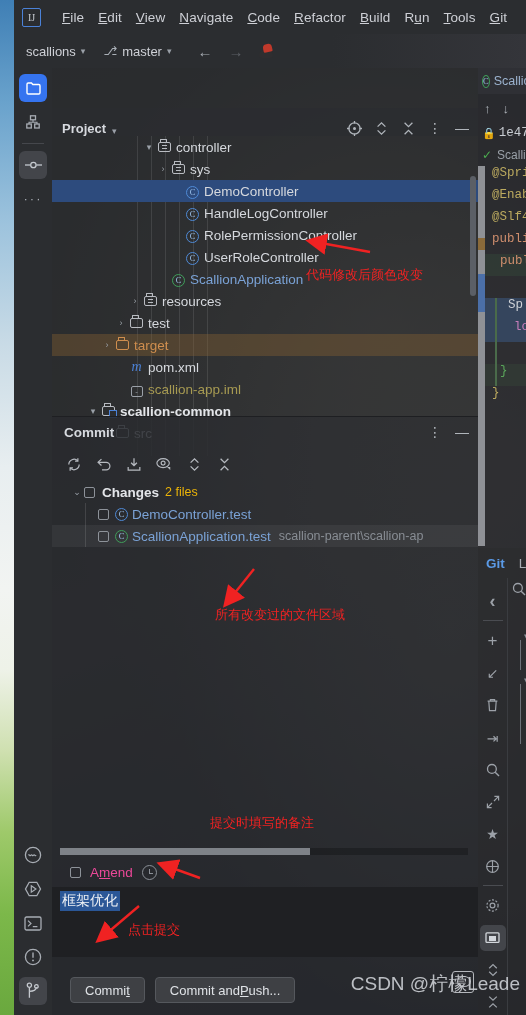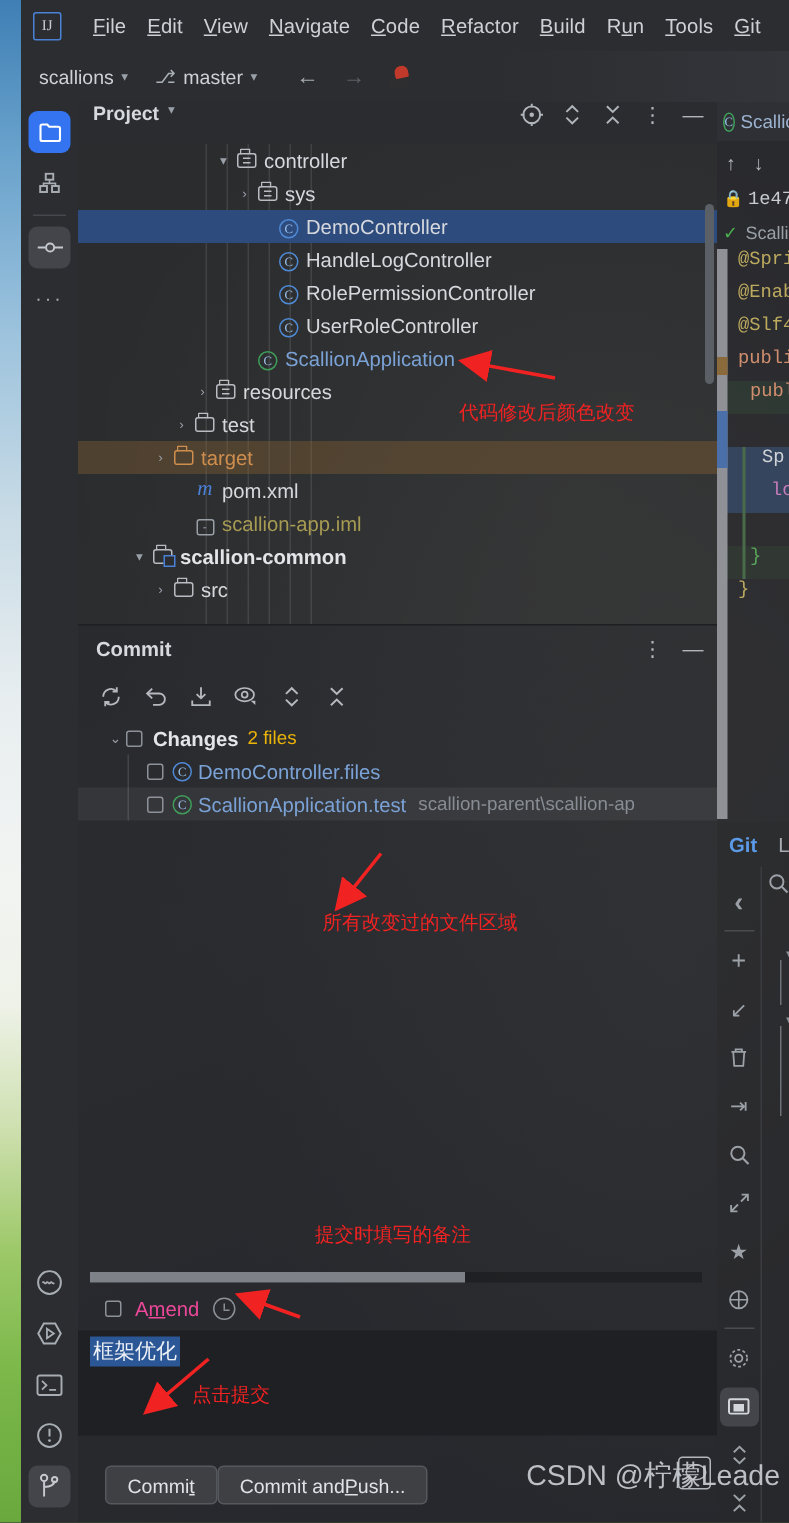--- a/index.html
+++ b/index.html
@@ -92,22 +92,23 @@
   .strip-btn.sel { background: #3574f0; color: #fff; }
   .strip-btn.selgrey { background: #43454a; color: #c5c9cf; }
   .strip-div { width: 22px; height: 1px; background: #45474c; margin: 7px 0 1px; }
 
   
   #project {
     position: absolute; left: 38px; top: 68px; width: 426px; height: 348px;
     background: rgba(43,45,48,.80);
   }
   #projhdr {
-    height: 28px; display: flex; align-items: flex-start; padding: 0 8px 0 10px;
+    height: 28px; display: flex; align-items: flex-end; padding: 0 8px 0 10px;
     background: rgba(43,45,48,.72);
+    margin-top: 40px;
   }
   #projhdr .title { color: #d6d9de; font-size: 13px; font-weight: bold; }
   #projhdr .chev { margin-left: 6px; }
   #projhdr .tools { margin-left: auto; display: flex; align-items: center; gap: 11px; color:#b0b5bb; }
   .tico { width: 16px; height: 16px; display:flex; align-items:center; justify-content:center; }
 
   #tree { position: relative; height: 320px; overflow: hidden; font-size: 13.5px; }
   .trow {
     height: 22px; display: flex; align-items: center; position: relative;
     white-space: nowrap; color: #d5d8dd;
@@ -182,21 +183,21 @@
   #amendrow .lab { color:#ec4899; font-size:13.5px;}
   #amendrow .lab u { text-decoration: underline; }
   .clock { width:15px;height:15px;border:1.4px solid #8b9097;border-radius:50%; position:relative;}
   .clock:before{content:"";position:absolute;left:6px;top:3px;width:1.2px;height:4.5px;background:#8b9097;}
   .clock:after{content:"";position:absolute;left:6.5px;top:7px;width:3.5px;height:1.2px;background:#8b9097;}
 
   #msgarea { position:absolute; left:0; bottom:58px; width:426px; height:70px; background:#1f2023; }
   #msgtext { position:absolute; left:8px; top:4px; background:#2b5797; color:#eef1f5;
              font-size:14px; padding:1px 2px; }
 
-  #btnrow { position:absolute; left:18px; bottom:12px; display:flex; }
+  #btnrow { position:absolute; left:18px; bottom:12px; display:flex; gap:10px; }
   .btn { height:26px; padding:0 14px; background:#3e4044; border:1px solid #55585d;
          border-radius:4px; color:#dfe2e6; font-size:13px;
          display:flex; align-items:center; }
   .btn u { text-decoration: underline; }
 
   
   #editor {
     position: absolute; left: 464px; top: 68px; width: 48px; height: 480px;
     background: rgba(40,41,45,.88); overflow:hidden;
   }
@@ -531,21 +532,21 @@
       <div class="chrow">
         <span class="tw">⌄</span>
         <span class="cbx"></span>
         <span class="lbl bold" style="font-weight:bold;margin-left:7px;">Changes</span>
         <span class="sub">2 files</span>
       </div>
 
       <div class="chrow" style="padding-left:46px;">
         <span class="cbx"></span>
         <span class="cls" style="margin-left:6px;">C</span>
-        <span class="fname">DemoController.files</span>
+        <span class="fname">DemoController.test</span>
       </div>
 
       <div class="chrow hi" style="padding-left:46px;">
         <span class="cbx"></span>
         <span class="cls spring" style="margin-left:6px;">C</span>
         <span class="fname">ScallionApplication.test</span>
         <span class="fpath">scallion-parent\scallion-ap</span>
       </div>
     </div>
 

